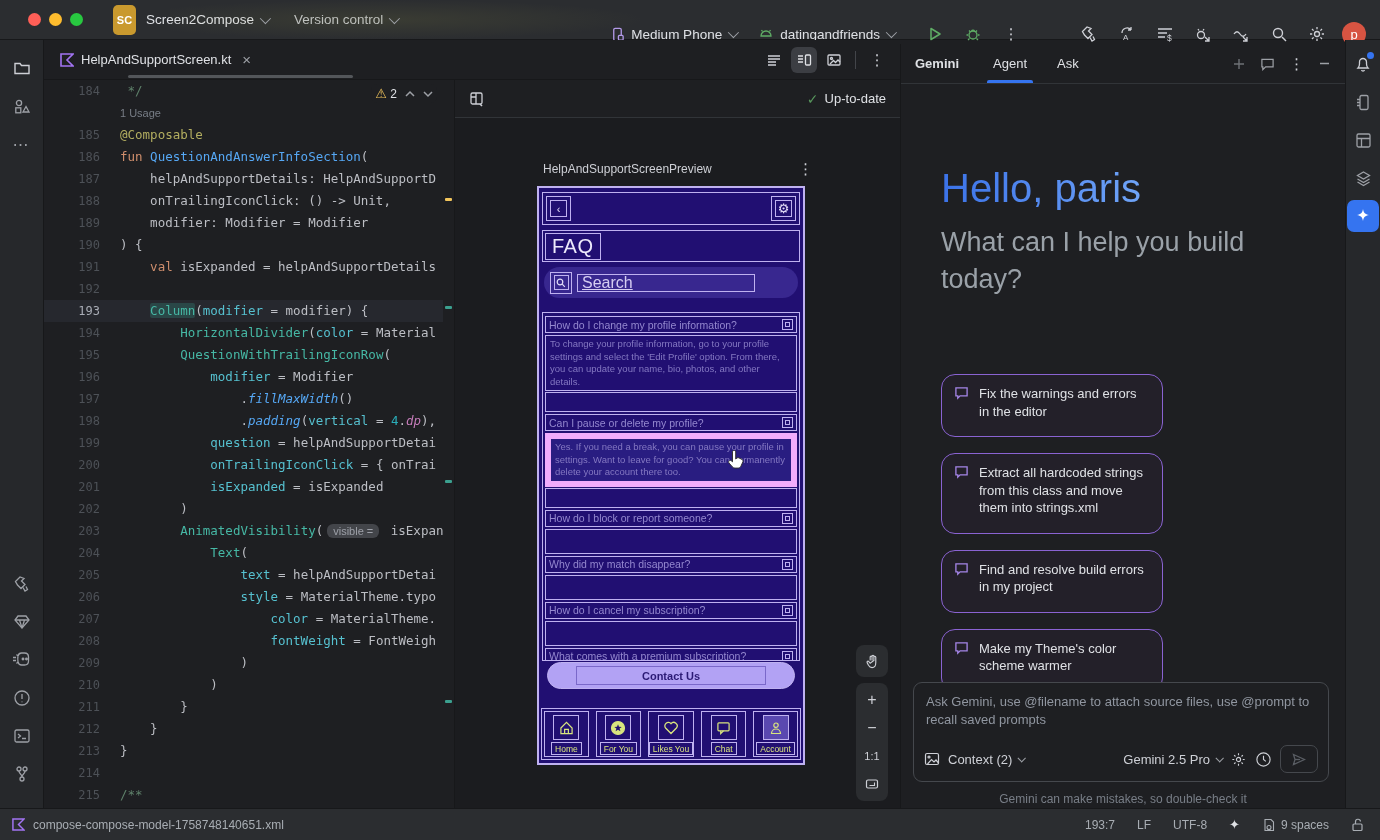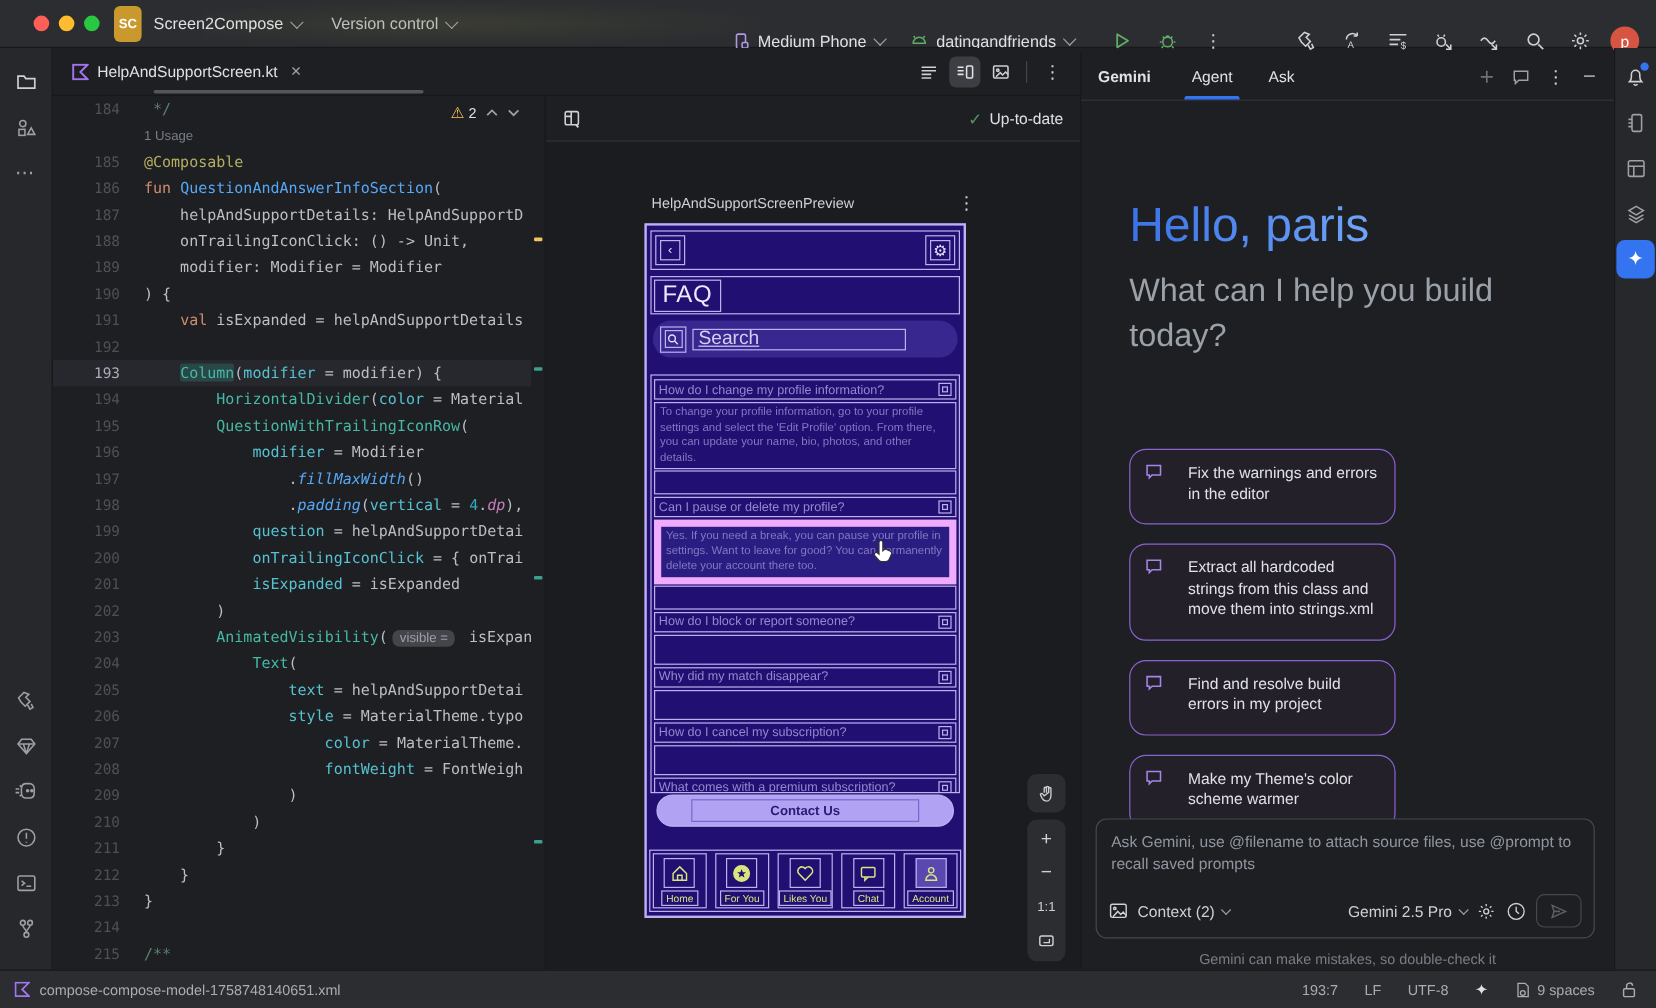--- a/index.html
+++ b/index.html
@@ -8,21 +8,21 @@
   .app { position:relative; width:1380px; height:840px; background:#1E1F22; overflow:hidden; color:#CED0D6; }
 
   
   .titlebar { position:absolute; left:0; top:0; width:1380px; height:40px; background:#2B2D30; border-bottom:1px solid #17181A; display:flex; align-items:center; }
   .titlebar::before { content:""; position:absolute; left:170px; top:0; width:470px; height:100%;
     background:radial-gradient(ellipse at 45% 50%, rgba(150,150,70,.14), transparent 72%); pointer-events:none; }
   .traffic { display:flex; gap:8px; margin-left:28px; }
   .tl { width:13px; height:13px; border-radius:50%; }
   .tl.red{ background:#FF5F57; } .tl.yel{ background:#FEBC2E; } .tl.grn{ background:#28C840; }
   .sc-badge { width:23px; height:30px; border-radius:5px; background:#C9992E; color:#FFF; font-size:11px; font-weight:bold;
-    display:flex; align-items:center; justify-content:center; margin-left:12px; }
+    display:flex; align-items:center; justify-content:center; margin-left:30px; }
   .tb-item { display:flex; align-items:center; gap:6px; margin-left:10px; font-size:13.5px; color:#DFE1E5; }
   .tb-item.dim { color:#C2C5CB; margin-left:26px; }
   .chev { width:8px; height:8px; border-right:1.5px solid #9DA0A6; border-bottom:1.5px solid #9DA0A6; transform:rotate(45deg) translateY(-2px); display:inline-block; }
   .tb-right { position:absolute; right:0; top:14px; height:40px; display:flex; align-items:center; }
   .tb-ic { width:28px; height:28px; display:flex; align-items:center; justify-content:center; border-radius:6px; margin:0 5px; }
   .tb-ic svg { display:block; }
   .avatar { width:24px; height:24px; border-radius:50%; background:#D75442; color:#fff; font-size:13px; display:flex; align-items:center; justify-content:center; margin:0 14px 0 6px; }
   .devsel { display:flex; align-items:center; gap:6px; font-size:13.5px; color:#DFE1E5; margin-right:22px; }
 
   
@@ -118,21 +118,21 @@
   .gemini { position:absolute; left:900px; top:44px; width:445px; height:768px; background:#1E1F22; border-left:1px solid #17181A; }
   .gm-header { height:40px; border-bottom:1px solid #313438; display:flex; align-items:center; padding:0 14px; }
   .gm-title { font-weight:bold; font-size:13px; color:#DFE1E5; margin-right:28px; }
   .gm-tab { font-size:13px; color:#DFE1E5; padding:0 6px; height:100%; display:flex; align-items:center; position:relative; margin-right:18px; }
   .gm-tab.active::after { content:""; position:absolute; left:0; right:0; bottom:0; height:3px; background:#3574F0; border-radius:2px 2px 0 0; }
   .gm-hicons { margin-left:auto; display:flex; align-items:center; gap:14px; color:#9DA0A6; }
   .gm-hello { position:absolute; left:40px; top:122px; font-size:40px; font-weight:500;
     background:linear-gradient(90deg,#3B72E8,#6FA4F8); -webkit-background-clip:text; background-clip:text; color:transparent; }
   .gm-sub { position:absolute; left:40px; top:180px; width:330px; font-size:27px; line-height:37px; color:#9AA1A8; }
   .gm-cards { position:absolute; left:40px; top:330px; width:222px; display:flex; flex-direction:column; gap:16px; }
-  .sg-card { border:1.5px solid #8A63D2; border-radius:14px; background:#232029; padding:10px 12px 16px 12px; display:flex; gap:20px; }
+  .sg-card { border:1.5px solid #8A63D2; border-radius:14px; background:#232029; padding:10px 12px 16px 12px; display:flex; gap:9px; }
   .sg-card .txt { font-size:13px; line-height:17.5px; color:#DFE1E5; }
   .sg-ic { flex:0 0 16px; margin-top:1px; color:#A585E8; }
   .gm-input { position:absolute; left:12px; right:16px; top:638px; height:100px; border:1px solid #45484D; border-radius:9px; background:#1E1F22; padding:10px 12px; }
   .gm-ph { font-size:13px; line-height:18px; color:#9096A0; }
   .gm-controls { position:absolute; left:10px; right:10px; bottom:8px; display:flex; align-items:center; gap:8px; font-size:13px; color:#CED0D6; }
   .gm-model { margin-left:auto; display:flex; align-items:center; gap:6px; }
   .chev-sm { width:6px; height:6px; border-right:1.4px solid #9DA0A6; border-bottom:1.4px solid #9DA0A6; transform:rotate(45deg) translateY(-1px); display:inline-block; }
   .send-btn { width:38px; height:28px; border:1px solid #45484D; border-radius:7px; display:flex; align-items:center; justify-content:center; color:#5A5E64; }
   .gm-disclaimer { position:absolute; left:0; right:0; top:748px; text-align:center; font-size:12px; color:#787E87; }
 

